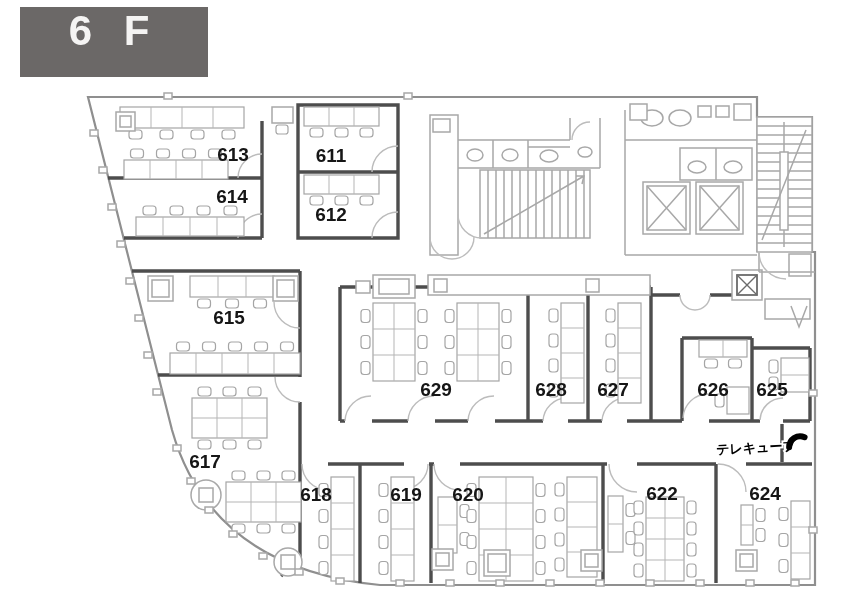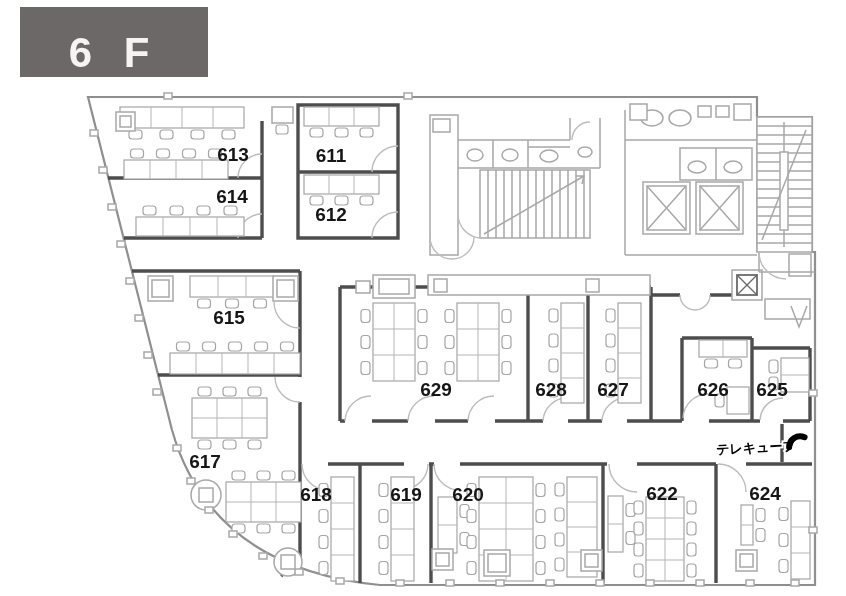--- a/index.html
+++ b/index.html
@@ -1,19 +1,19 @@
 <!DOCTYPE html>
 <html><head>
 <meta charset="utf-8">
 <style>
   html,body{margin:0;padding:0;background:#ffffff;}
   .stage{position:relative;width:846px;height:596px;background:#ffffff;overflow:hidden;
          font-family:"Liberation Sans", sans-serif;}
   .floor-badge{position:absolute;left:20px;top:7px;width:188px;height:70px;
-         background:#6b6867;color:#f5f4f3;display:flex;align-items:flex-end;justify-content:center;
+         background:#6b6867;color:#f5f4f3;display:flex;align-items:flex-start;justify-content:center;
          font-size:42px;font-weight:bold;letter-spacing:10px;}
   svg{position:absolute;left:0;top:0;}
   svg text.rlabel{font-family:"Liberation Sans", sans-serif;font-size:19px;font-weight:bold;fill:#161616;}
   svg text.annot{font-family:"DejaVu Sans", sans-serif;font-size:13px;font-weight:bold;fill:#000;
          stroke:#ffffff;stroke-width:3.5px;paint-order:stroke;}
   .wx{fill:none;stroke:#8f8f8f;stroke-width:2.2;}
   .wd{fill:none;stroke:#4d4d4d;stroke-width:3.4;}
   .wl{fill:none;stroke:#a8a8a8;stroke-width:1.5;}
   .fx{fill:#ffffff;stroke:#a8a8a8;stroke-width:1.5;}
   .arc{fill:none;stroke:#bcbcbc;stroke-width:1.4;}

